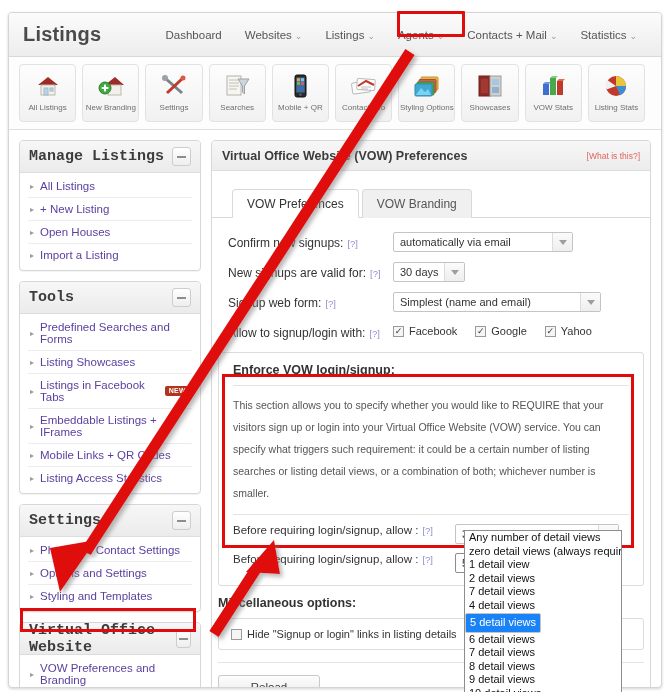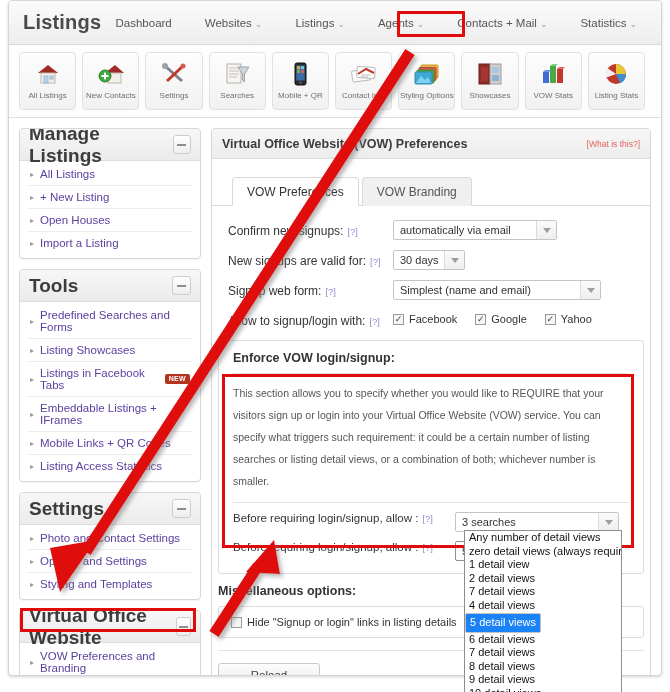--- a/index.html
+++ b/index.html
@@ -10,21 +10,21 @@
     font-family:"Liberation Sans", sans-serif;
     font-size:12px;
     color:#333;
     overflow:hidden;
     position:relative;
   }
 
   
   #app {
     position:absolute;
-    left:8px; top:0;
+    left:8px; top:12px;
     width:654px; height:676px;
     background:#ffffff;
     border:1px solid #d5d5d5;
     border-radius:4px;
     box-shadow:0 1px 3px rgba(0,0,0,.18);
     overflow:hidden;
   }
 
   
   .header {
@@ -32,21 +32,21 @@
     background:linear-gradient(to bottom,#fbfbfb,#ededed);
     border-bottom:1px solid #d8d8d8;
     display:flex; align-items:center;
     padding:0 14px;
     position:relative;
   }
   .app-title {
     font-size:20px; font-weight:bold; color:#4a4a4a;
     letter-spacing:.2px;
   }
-  .topnav { margin-left:auto; display:flex; align-items:center; gap:13px; }
+  .topnav { margin-left:auto; display:flex; align-items:center; gap:3px; }
   .topnav-item {
     font-size:11.5px; color:#555;
     padding:6px 10px;
     white-space:nowrap;
     cursor:pointer;
   }
   .topnav-item .caret { color:#9a9a9a; font-size:9px; margin-left:3px; }
   .topnav-item.boxed { position:relative; }
   .nav-highlight {
     position:absolute;
@@ -98,21 +98,21 @@
     overflow:hidden;
   }
   .panel-head {
     height:32px;
     background:linear-gradient(to bottom,#f7f7f7,#ebebeb);
     border-bottom:1px solid #ddd;
     display:flex; align-items:center;
     padding:0 9px;
   }
   .panel-head .ptitle {
-    font-size:19px; font-weight:bold; color:#3c3c3c;
+    font-size:15px; font-weight:bold; color:#3c3c3c;font-family:Liberation Mono, monospace;
   }
   .collapse-btn {
     margin-left:auto;
     width:19px; height:19px;
     border:1px solid #cdcdcd;
     border-radius:3px;
     background:linear-gradient(to bottom,#ffffff,#eeeeee);
     display:flex; align-items:center; justify-content:center;
     cursor:pointer;
   }
@@ -205,21 +205,21 @@
     border-left:1px solid #dcdcdc;
     background:linear-gradient(to bottom,#fbfbfb,#eeeeee);
     display:flex; align-items:center; justify-content:center;
   }
   .sel .arrowbox i {
     display:block; width:0; height:0;
     border-left:4px solid transparent;
     border-right:4px solid transparent;
     border-top:5px solid #9e9e9e;
   }
-  .sel.w230 { width:164px; }
+  .sel.w230 { width:180px; }
   .sel.w80  { width:72px; }
   .sel.w260 { width:208px; }
   .sel.w210 { width:164px; }
 
   .cbrow { display:flex; align-items:center; gap:18px; padding-top:3px; }
   .cb { display:flex; align-items:center; gap:5px; cursor:pointer; font-size:11px; color:#333; }
   .cbox {
     width:11px; height:11px;
     border:1px solid #9a9a9a;
     background:#f5f5f5;
@@ -338,21 +338,21 @@
     <div class="tool">
       <div class="glyph">
         <svg width="28" height="26" viewBox="0 0 28 26">
             <polygon points="8,12 18,4 27,12" fill="#9e2b25"></polygon>
             <rect x="11" y="12" width="13" height="10" fill="#f2f0ea" stroke="#bdb9ad"></rect>
             <circle cx="8" cy="15" r="6" fill="#3faa3f" stroke="#2d7d2d"></circle>
             <rect x="4.6" y="14" width="6.8" height="2" fill="#fff"></rect>
             <rect x="7" y="11.6" width="2" height="6.8" fill="#fff"></rect>
           </svg>
       </div>
-      <div class="tlabel">New Contacts</div>
+      <div class="tlabel">New Branding</div>
     </div>
 
     <div class="tool">
       <div class="glyph">
         <svg width="28" height="26" viewBox="0 0 28 26">
             <g stroke="#7a8189" stroke-width="3" fill="none">
               <line x1="5" y1="5" x2="22" y2="20"></line>
             </g>
             <g stroke="#c0392b" stroke-width="3" fill="none">
               <line x1="23" y1="5" x2="7" y2="20"></line>

